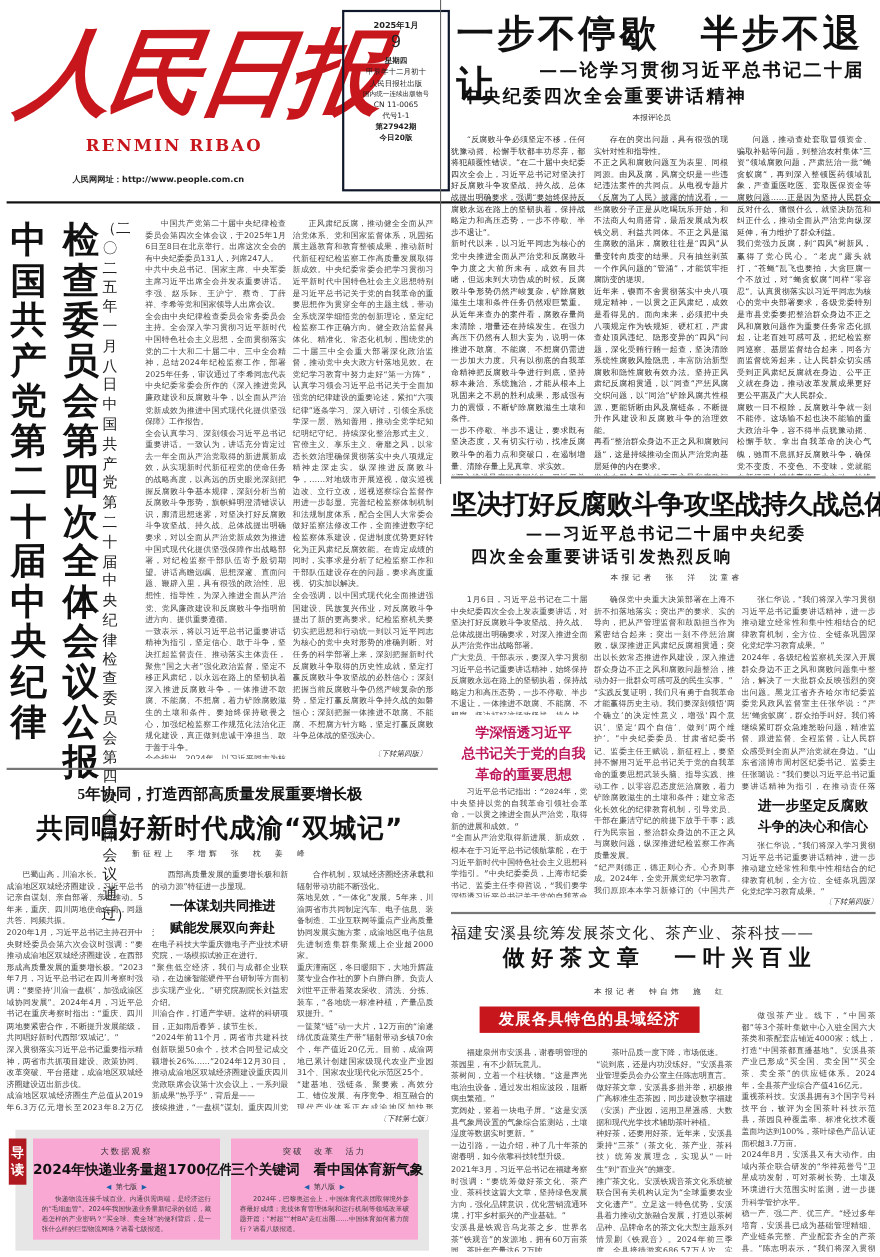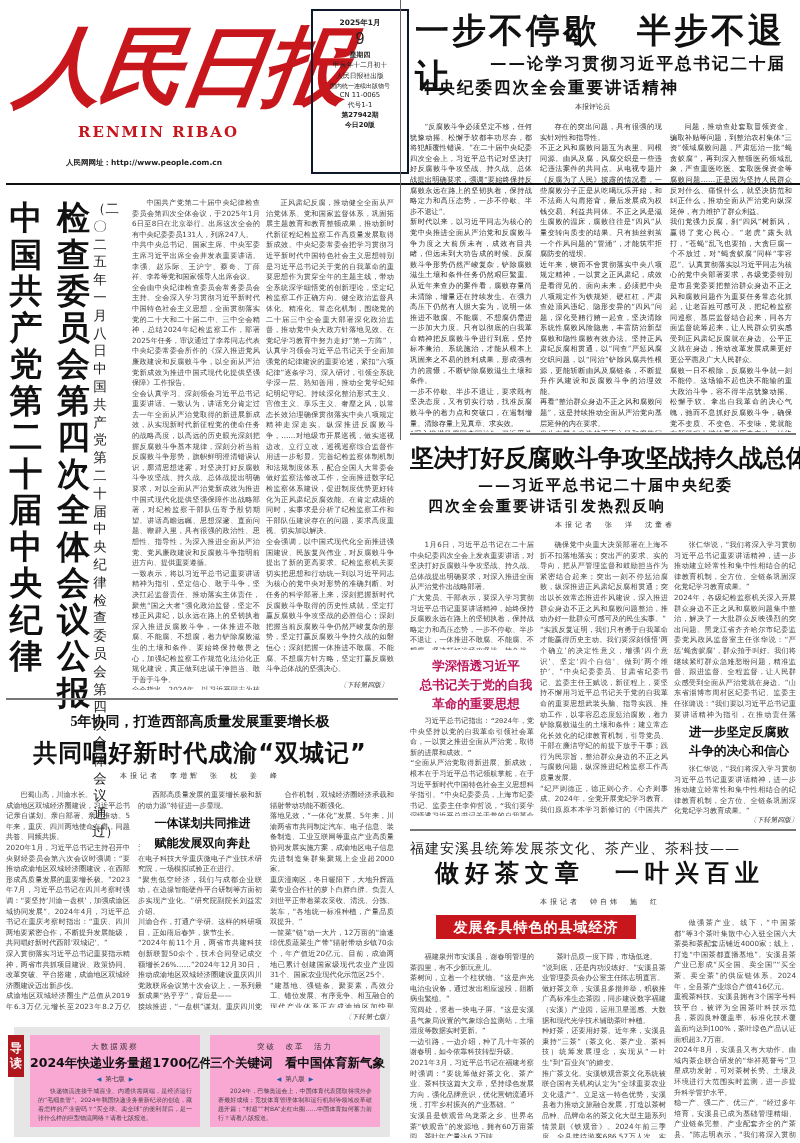--- a/index.html
+++ b/index.html
@@ -39,21 +39,21 @@
   
   .ac-title { left: 410px; top: 442px; width: 390px; font-size: 24px; font-weight: bold; letter-spacing: -0.5px; color: #111; white-space: nowrap; }
   .ac-sub1 { left: 478px; top: 476px; font-family: "DejaVu Serif", serif; font-size: 15px; font-weight: bold; letter-spacing: 2px; color: #111; }
   .ac-sub2 { left: 428px; top: 497px; font-family: "DejaVu Serif", serif; font-size: 15px; font-weight: bold; letter-spacing: 2px; color: #111; }
   .ac-byline { left: 555px; top: 520px; font-family: "DejaVu Serif", serif; font-size: 7px; color: #333; letter-spacing: 3px; }
   .ac-subhead { left: 414px; top: 656px; width: 124px; text-align: center; font-size: 12.5px; font-weight: bold; line-height: 19px; color: #be185d; }
   .ac-subhead2 { left: 678px; top: 722px; width: 122px; text-align: center; font-size: 12.5px; font-weight: bold; line-height: 19px; color: #111; }
 
   
   .tea-kicker { left: 410px; top: 840px; font-family: "DejaVu Serif", serif; font-size: 14px; color: #222; letter-spacing: 1px; }
-  .tea-title { left: 400px; width: 400px; top: 857px; text-align: center; font-size: 24px; font-weight: bold; letter-spacing: 6px; color: #111; }
+  .tea-title { left: 400px; width: 400px; top: 857px; text-align: center; font-size: 20px; font-weight: bold; letter-spacing: 6px; color: #111; }
   .tea-byline { left: 400px; width: 400px; top: 897px; text-align: center; font-family: "DejaVu Serif", serif; font-size: 7px; color: #333; letter-spacing: 3px; }
   .tea-redbox { left: 436px; top: 915px; width: 200px; height: 24px; background: #c8161d; color: #fff; text-align: center; font-size: 14px; font-weight: bold; line-height: 24px; letter-spacing: 1px; }
 
   
   .guide { left: 14px; top: 1027px; width: 376px; height: 110px; background: #e6e6e6; }
   .guide-tag { left: 8px; top: 1035px; width: 16px; height: 42px; background: #b01820; color: #fff; font-size: 12px; font-weight: bold; line-height: 15px; text-align: center; padding-top: 6px; }
   .guide-card { background: #f9a8d4; top: 1035px; height: 92px; }
   .guide-k { font-family: "DejaVu Serif", serif; font-size: 7.5px; text-align: center; color: #333; margin-top: 7px; letter-spacing: 2px; }
   .guide-t { font-size: 12.5px; font-weight: bold; text-align: center; color: #111; margin-top: 3px; white-space: nowrap; }
   .guide-p { font-size: 6.5px; text-align: center; color: #333; margin-top: 3px; }
@@ -109,21 +109,21 @@
 全会认真学习、深刻领会习近平总书记重要讲话。一致认为，讲话充分肯定过去一年全面从严治党取得的新进展新成效，从实现新时代新征程党的使命任务的战略高度，以高远的历史眼光深刻把握反腐败斗争基本规律，深刻分析当前反腐败斗争形势，旗帜鲜明澄清错误认识，廓清思想迷雾，对坚决打好反腐败斗争攻坚战、持久战、总体战提出明确要求，对以全面从严治党新成效为推进中国式现代化提供坚强保障作出战略部署，对纪检监察干部队伍寄予殷切期望。讲话高瞻远瞩、思想深邃、直面问题、鞭辟入里，具有很强的政治性、思想性、指导性，为深入推进全面从严治党、党风廉政建设和反腐败斗争指明前进方向、提供重要遵循。
 一致表示，将以习近平总书记重要讲话精神为指引，坚定信心、敢于斗争，坚决扛起监督责任、推动落实主体责任，聚焦“国之大者”强化政治监督，坚定不移正风肃纪，以永远在路上的坚韧执着深入推进反腐败斗争，一体推进不敢腐、不能腐、不想腐，着力铲除腐败滋生的土壤和条件。要始终保持敬畏之心，加强纪检监察工作规范化法治化正规化建设，真正做到忠诚干净担当、敢于善于斗争。
 全会指出，2024年，以习近平同志为核心的党中央坚持以党的自我革命引领伟大社会革命，团结带领全党全国各族人民凝心聚力、攻坚克难，中国式现代化迈出新的坚实步伐。中央纪委国家监委和各级纪检监察机关坚持以习近平新时代中国特色社会主义思想为指导，坚定拥护“两个确立”、坚决做到“两个维护”，围绕党和国家中心任务，持续深入强化政治监督。</div>
 <div class="abs body-text" style="left:266px;top:198px;width:128px;height:480px;">正风肃纪反腐，推动健全全面从严治党体系、党和国家监督体系，巩固拓展主题教育和教育整顿成果，推动新时代新征程纪检监察工作高质量发展取得新成效。中央纪委常委会把学习贯彻习近平新时代中国特色社会主义思想特别是习近平总书记关于党的自我革命的重要思想作为贯穿全年的主题主线，带动全系统深学细悟党的创新理论，坚定纪检监察工作正确方向。健全政治监督具体化、精准化、常态化机制，围绕党的二十届三中全会重大部署深化政治监督，推动党中央大政方针落地见效。在党纪学习教育中努力走好“第一方阵”，认真学习领会习近平总书记关于全面加强党的纪律建设的重要论述，紧扣“六项纪律”逐条学习、深入研讨，引领全系统学深一层、熟知善用，推动全党学纪知纪明纪守纪。持续深化整治形式主义、官僚主义、享乐主义、奢靡之风，以常态长效治理确保贯彻落实中央八项规定精神走深走实。纵深推进反腐败斗争，……对地级市开展巡视，做实巡视边改、立行立改，巡视巡察综合监督作用进一步彰显。完善纪检监察体制机制和法规制度体系，配合全国人大常委会做好监察法修改工作，全面推进数字纪检监察体系建设，促进制度优势更好转化为正风肃纪反腐效能。在肯定成绩的同时，实事求是分析了纪检监察工作和干部队伍建设存在的问题，要求高度重视、切实加以解决。
 全会强调，以中国式现代化全面推进强国建设、民族复兴伟业，对反腐败斗争提出了新的更高要求。纪检监察机关要切实把思想和行动统一到以习近平同志为核心的党中央对形势的准确判断、对任务的科学部署上来，深刻把握新时代反腐败斗争取得的历史性成就，坚定打赢反腐败斗争攻坚战的必胜信心；深刻把握当前反腐败斗争仍然严峻复杂的形势，坚定打赢反腐败斗争持久战的如磐恒心；深刻把握一体推进不敢腐、不能腐、不想腐方针方略，坚定打赢反腐败斗争总体战的坚强决心。</div>
 <div class="abs cont" style="left:340px;top:680px;">〔下转第四版〕</div>
 <div class="abs section-rule" style="left:6px;top:698px;width:392px;"></div>
 
 <div class="abs cy-kicker">5年协同，打造西部高质量发展重要增长极</div>
 <div class="abs cy-title">共同唱好新时代成渝“双城记”</div>
-<div class="abs cy-byline">本报记者　李增辉　张　枕　姜　峰</div>
+<div class="abs cy-byline">新征程上　李增辉　张　枕　姜　峰</div>
 <div class="abs body-text" style="left:6px;top:790px;width:124px;height:222px;">巴蜀山高，川渝水长。
 成渝地区双城经济圈建设，习近平总书记亲自谋划、亲自部署、亲自推动。5年来，重庆、四川两地使命在肩，同题共答、同频共振。
 2020年1月，习近平总书记主持召开中央财经委员会第六次会议时强调：“要推动成渝地区双城经济圈建设，在西部形成高质量发展的重要增长极。”2023年7月，习近平总书记在四川考察时强调：“要坚持‘川渝一盘棋’，加强成渝区域协同发展”。2024年4月，习近平总书记在重庆考察时指出：“重庆、四川两地要紧密合作，不断提升发展能级，共同唱好新时代西部‘双城记’。”
 深入贯彻落实习近平总书记重要指示精神，两省市共抓项目建设、政策协同、改革突破、平台搭建，成渝地区双城经济圈建设迈出新步伐。
 成渝地区双城经济圈生产总值从2019年6.3万亿元增长至2023年8.2万亿元，2024年前三季度地区生产总值达6.2万亿元，同比增长5.6%。“带动</div>
 <div class="abs body-text" style="left:138px;top:790px;width:124px;height:222px;">西部高质量发展的重要增长极和新的动力源”特征进一步显现。
 
 
 
 无人机升空，高速飞行，精准定位……在电子科技大学重庆微电子产业技术研究院，一场模拟试验正在进行。

